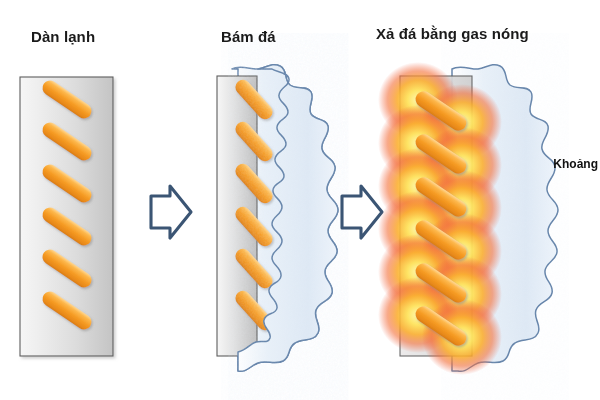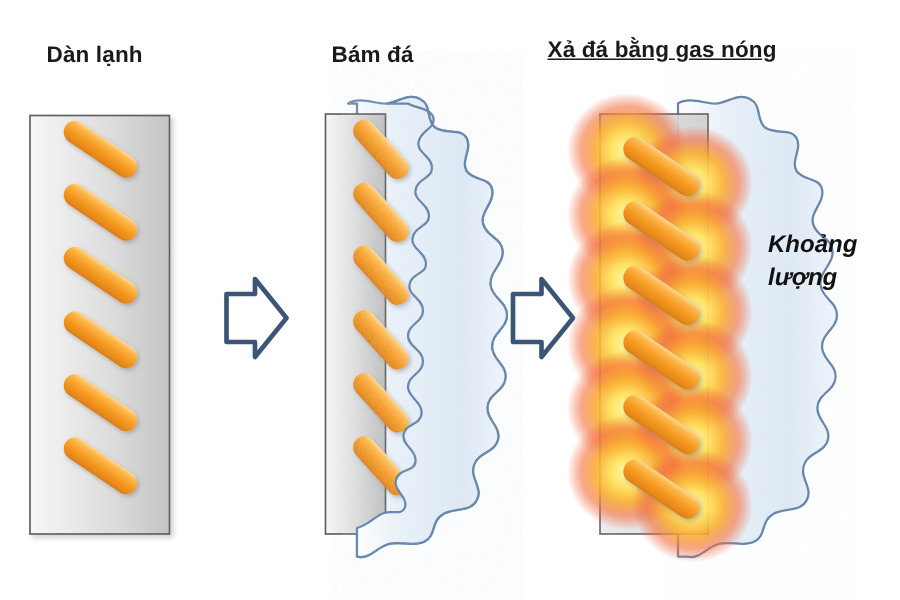--- a/index.html
+++ b/index.html
@@ -15,32 +15,31 @@
   .panel-title{
     position:absolute;
     font-weight:bold;
     color:#1a1a1a;
     font-size:15px;
     letter-spacing:.1px;
     white-space:nowrap;
   }
   #title-1{left:31px;top:28px;}
   #title-2{left:221px;top:28px;}
-  #title-3{left:365px;top:25px;text-decoration:underline;}
+  #title-3{left:376px;top:25px;}
 
   .side-note{
     position:absolute;
     left:512px;top:153px;
     width:86px;
-    text-align:left;
+    text-align:right;
     font-weight:bold;
-    font-size:16px;
+    font-size:12px;
     line-height:22px;
     color:#111;
-    font-style:italic;
   }
   .side-note span{display:block;}
 
   
   svg#art{position:absolute;left:0;top:0;width:600px;height:400px;}
 </style>
 </head>
 <body>
 
 <div id="stage">
@@ -247,16 +246,15 @@
   </svg>
 
   <div class="panel-title" id="title-1">Dàn lạnh</div>
 
   <div class="panel-title" id="title-2">Bám đá</div>
 
   <div class="panel-title" id="title-3">Xả đá bằng gas nóng</div>
 
   <div class="side-note">
     <span>Khoảng</span>
-    <span>lượng</span>
   </div>
 
 </div>
 
 </body></html>

